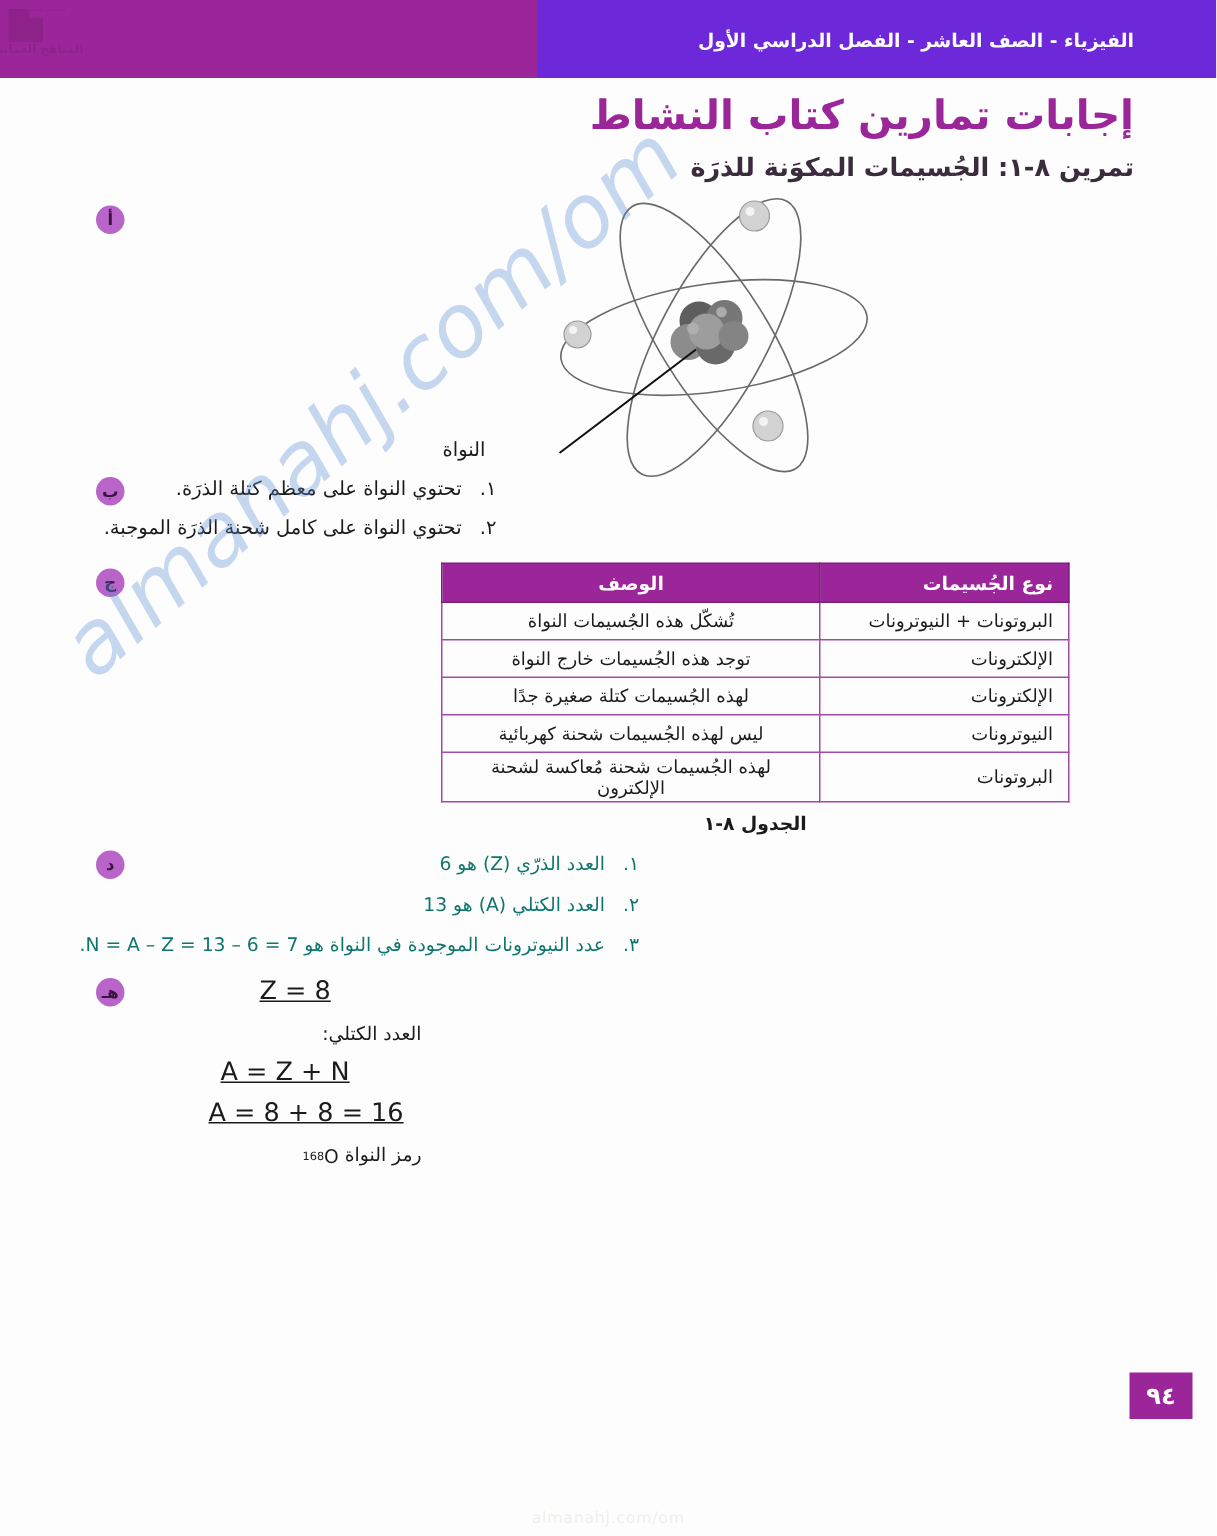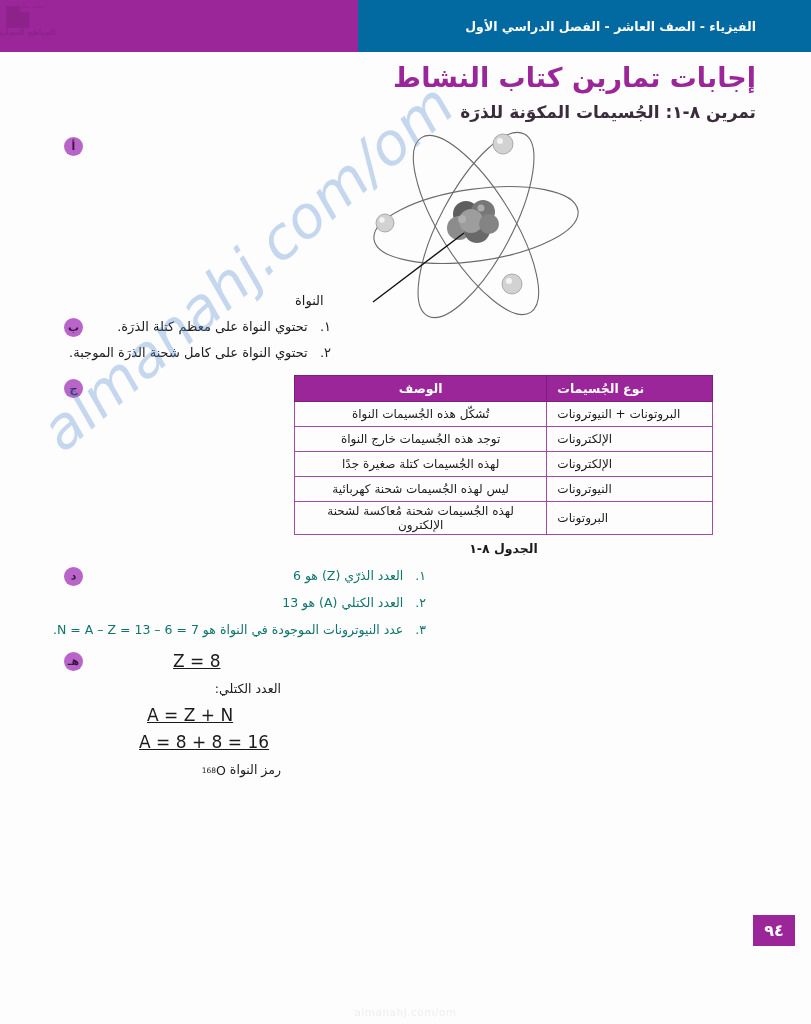--- a/index.html
+++ b/index.html
@@ -28,21 +28,21 @@
   
   .topbar {
     position: absolute;
     top: 0; left: 0;
     width: 811px;
     height: 52px;
     display: flex;
   }
   .topbar-dark {
     flex: 1 1 auto;
-    background: #0369a1;
+    background: #6d28d9;
     display: flex;
     align-items: center;
     justify-content: flex-start;
     padding-right: 0;
   }
   .topbar-title {
     color: #ffffff;
     font-size: 12.5px;
     font-weight: bold;
     letter-spacing: 0px;
@@ -187,21 +187,21 @@
   }
   table.ptable th {
     background: #9b2699;
     color: #ffffff;
     font-weight: bold;
     font-size: 12.5px;
     border-color: #7d1e7b;
     height: 26px;
   }
   table.ptable th.col-type,
-  table.ptable td.col-type { width: 166px; text-align: left; }
+  table.ptable td.col-type { width: 166px; text-align: right; }
   table.ptable th.col-desc,
   table.ptable td.col-desc { width: 253px; text-align: center; }
 
   .tbl-caption {
     margin-top: 6px;
     width: 419px;
     text-align: center;
     font-size: 12.5px;
     font-weight: bold;
     color: #1b1b1b;

